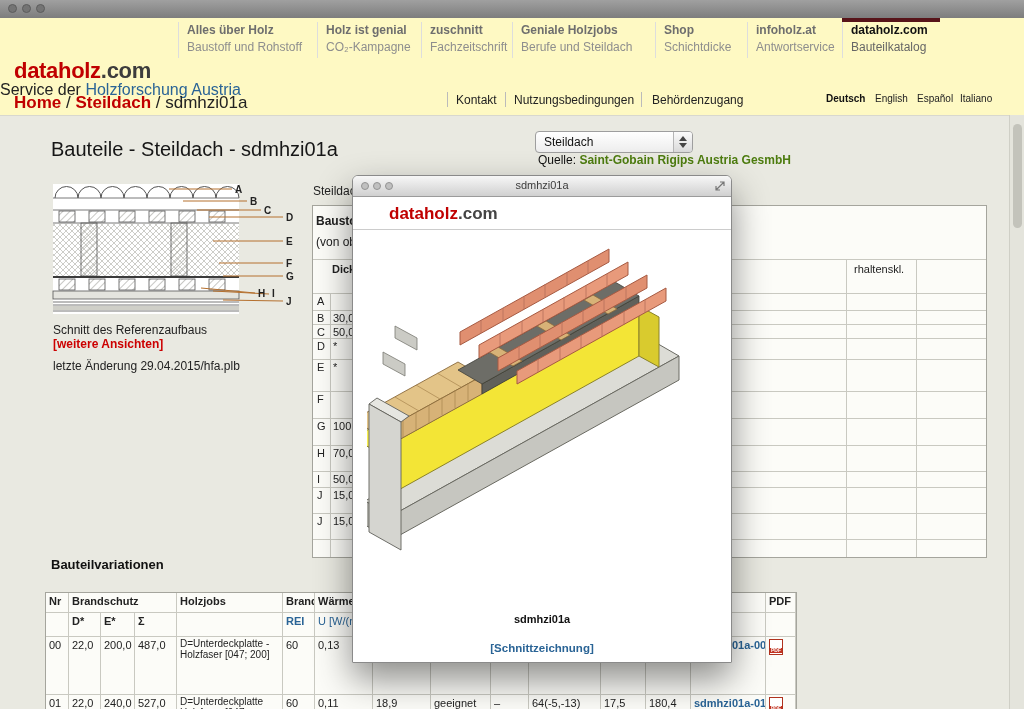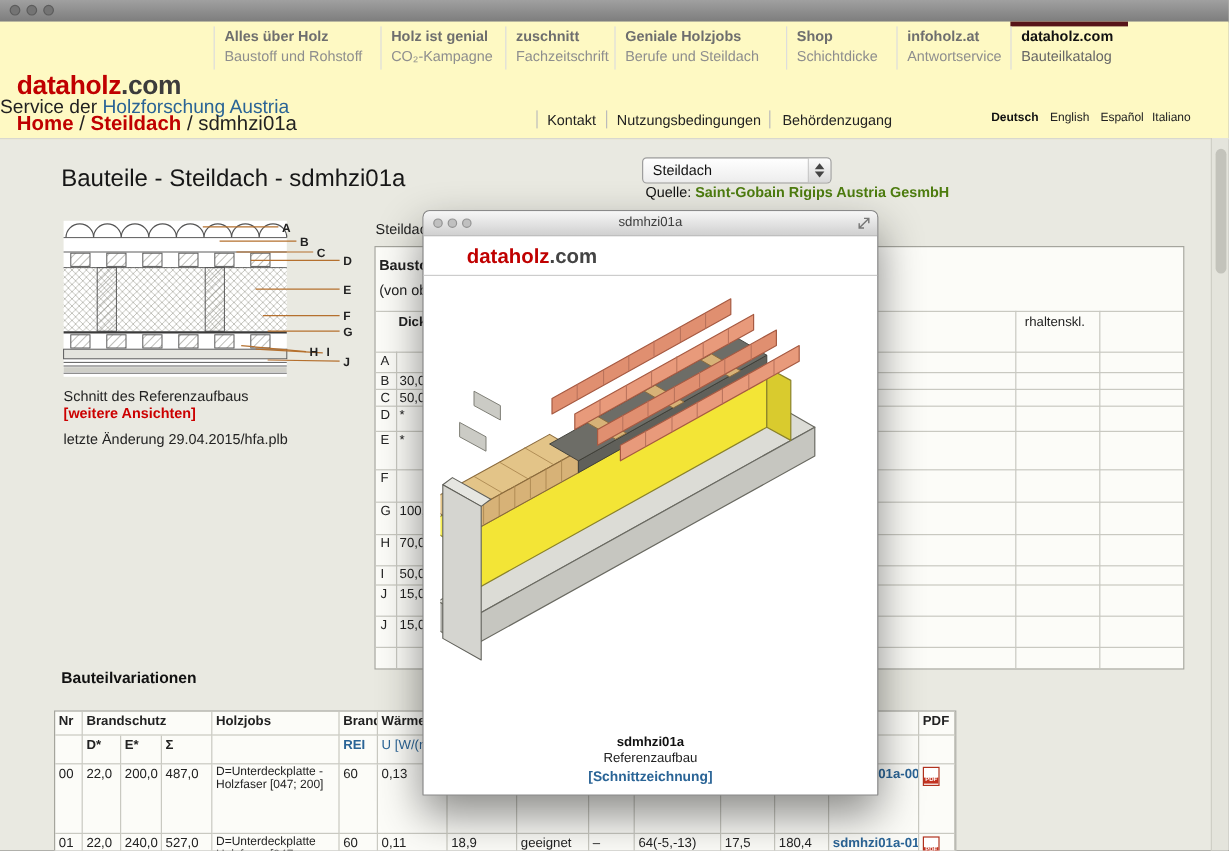--- a/index.html
+++ b/index.html
@@ -452,21 +452,20 @@
           <line x1="257" y1="93" x2="257" y2="80"></line>
             <line x1="278" y1="81" x2="278" y2="68"></line>
         </g>
 
         <polygon points="2,172 34,190 42,184 10,166" fill="#e6e6e1" stroke="#60605a" stroke-width="0.9"></polygon>
         <polygon points="2,172 34,190 34,318 2,300" fill="#d5d5d0" stroke="#60605a" stroke-width="0.9"></polygon>
       </g>
     </svg>
 
     <div class="pcap1">sdmhzi01a</div>
-    <div class="pcap2">Referenzaufbau</div>
     <div class="plink">[Schnittzeichnung]</div>
   </div>
 
   <div class="sbtrack">
     <div class="sbthumb"></div>
   </div>
 
 </div>
 
 </body></html>

